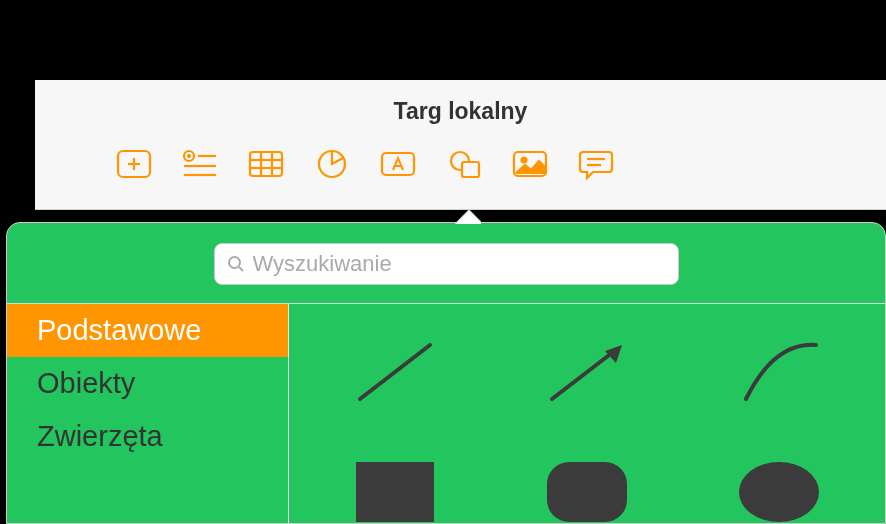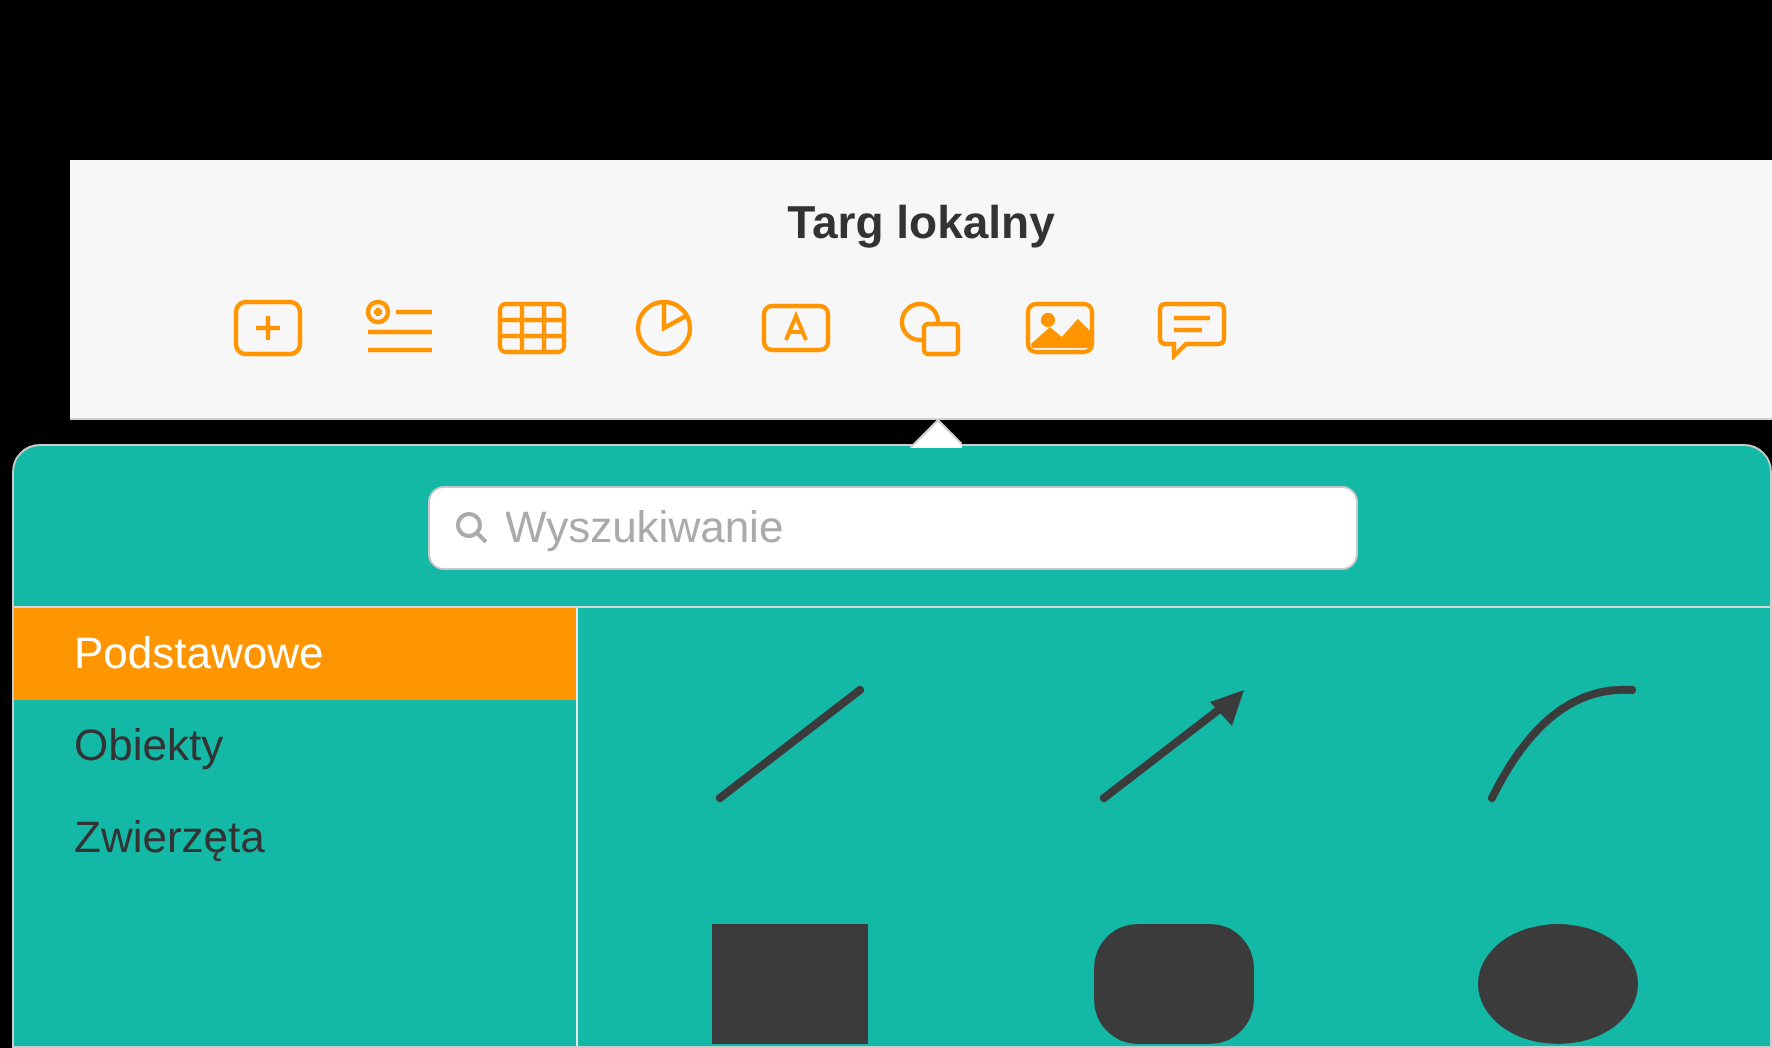--- a/index.html
+++ b/index.html
@@ -67,21 +67,21 @@
       height: 80px;
       background: #000;
     }
     
     .popover {
       position: absolute;
       top: 222px;
       left: 6px;
       right: 0;
       bottom: 0;
-      background: #14b8a6;
+      background: #22c55e;
       border: 1px solid #ccc;
       border-top-left-radius: 14px;
       border-top-right-radius: 14px;
       box-shadow: 0 2px 12px rgba(0,0,0,0.15);
     }
     
     .popover-arrow {
       position: absolute;
       top: -13px;
       left: 448px;
@@ -146,21 +146,21 @@
     }
     
     .sidebar {
       width: 282px;
       border-right: 1px solid #e8e8e8;
       overflow: hidden;
     }
     
     .sidebar-item {
       padding: 10px 30px;
-      font-size: 22px;
+      font-size: 29px;
       color: #333;
       cursor: pointer;
     }
     
     .sidebar-item.selected {
       background: #ff9500;
       color: #fff;
       font-weight: 500;
     }
     

